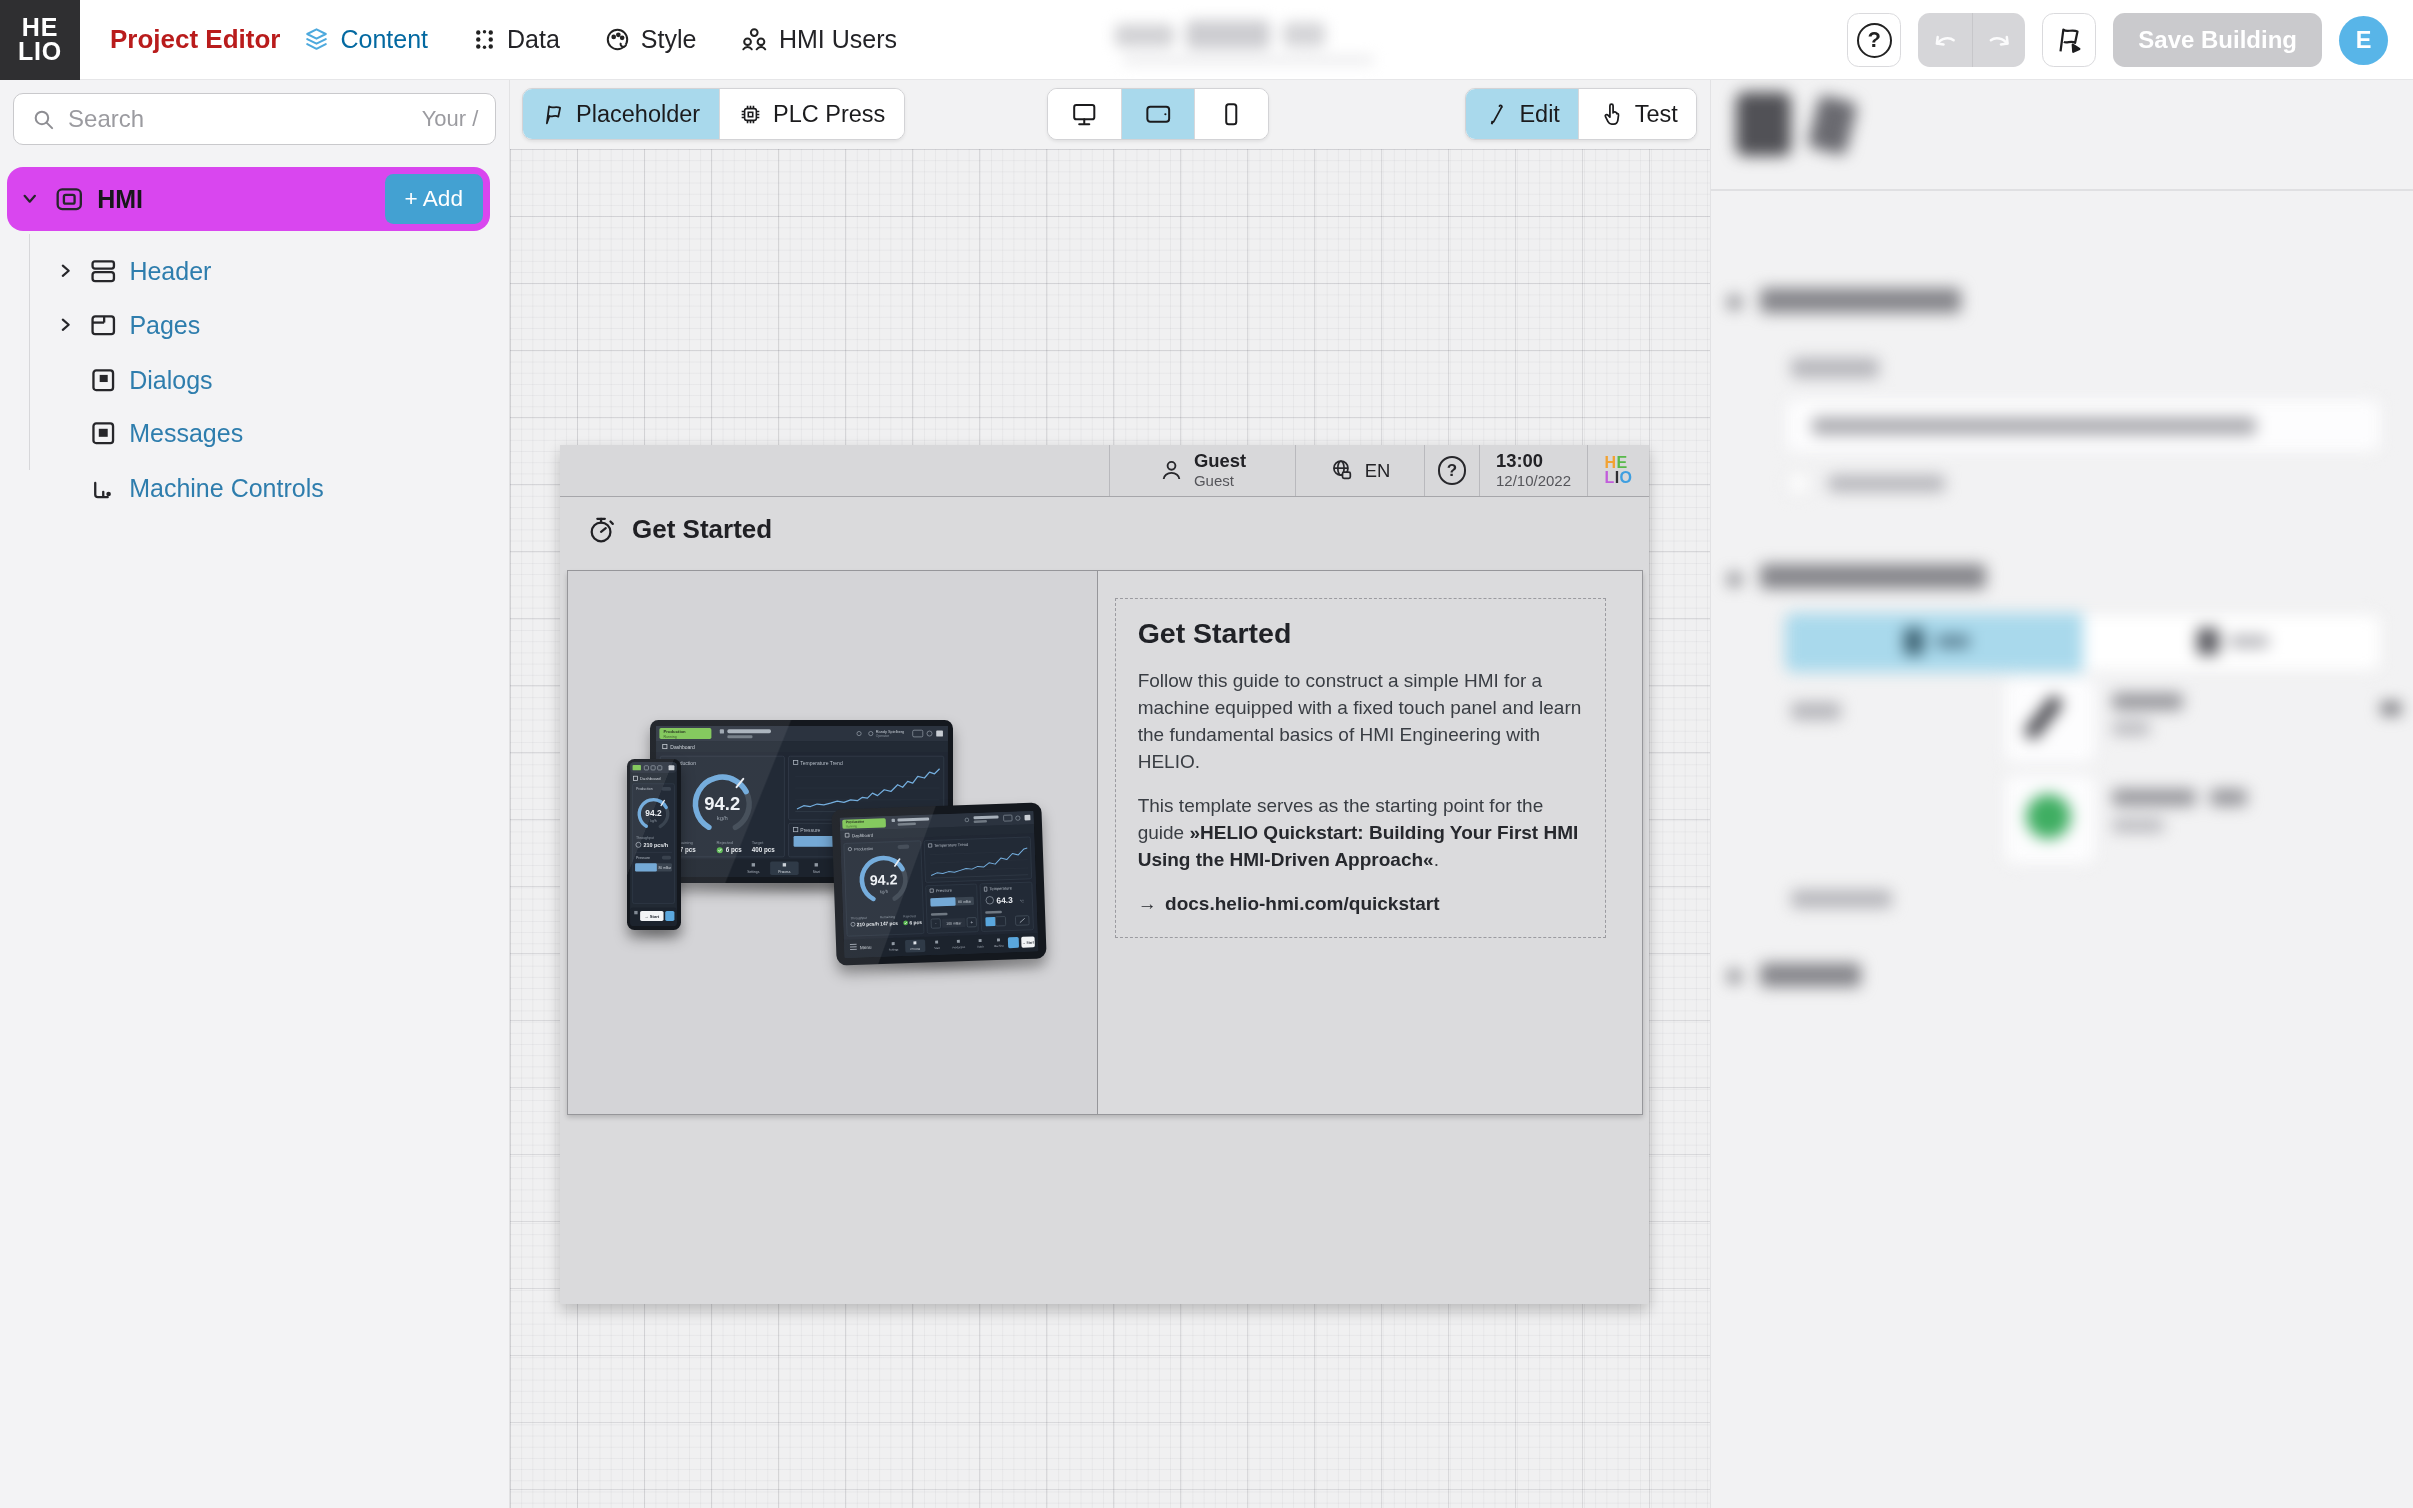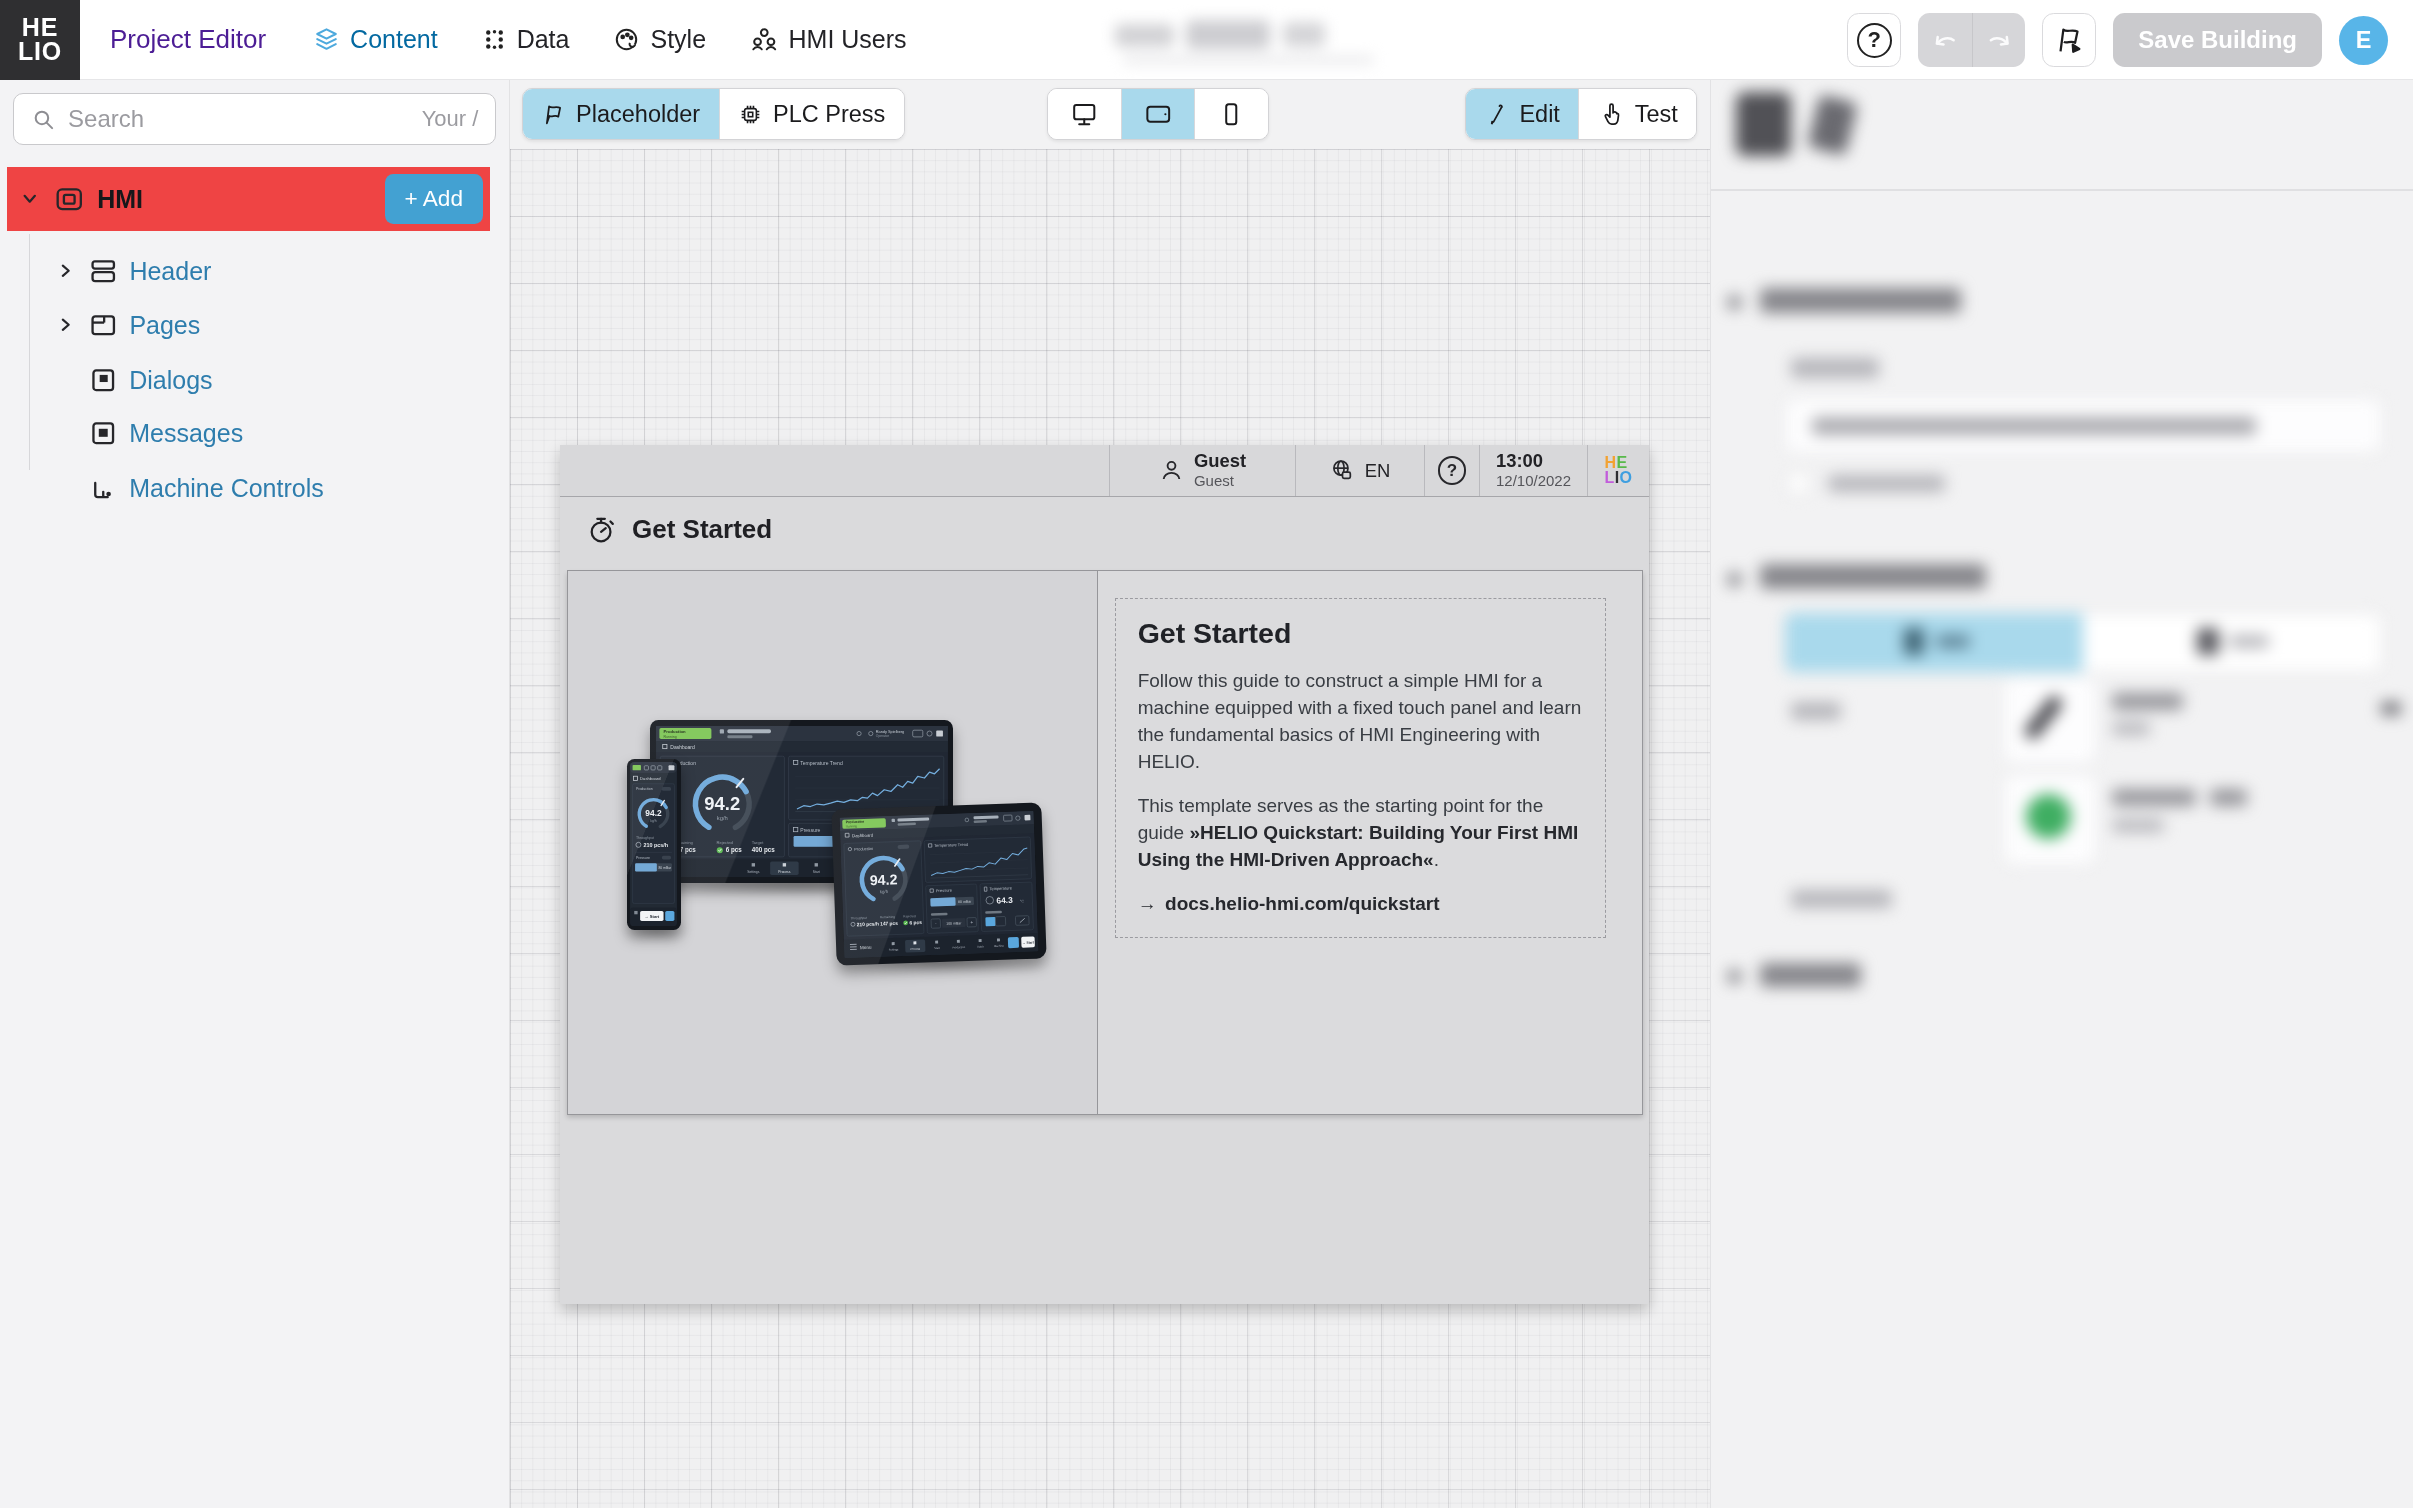--- a/index.html
+++ b/index.html
@@ -3,21 +3,21 @@
 <meta charset="utf-8">
 <style>
   * { margin:0; padding:0; box-sizing:border-box; }
   html,body { width:2413px; height:1508px; overflow:hidden; }
   body { font-family:"Liberation Sans", sans-serif; background:#f0f0f1; color:#1c1c1e; }
   .app { position:relative; width:2413px; height:1508px; }
 
   
   .topnav { position:absolute; left:0; top:0; width:2413px; height:80px; background:#ffffff; border-bottom:0.8px solid #e6e6e8; display:flex; align-items:center; z-index:50; }
   .logo { width:80px; height:80px; background:#2f2f31; color:#fff; display:flex; flex-direction:column; align-items:center; justify-content:center; font-weight:bold; font-size:25px; line-height:23.5px; letter-spacing:0.8px; flex:none; }
-  .nav-title { font-size:26px; font-weight:normal; color:#4c1d95; margin:0 27px 0 30px; }
+  .nav-title { font-size:26px; font-weight:bold; color:#b91c1c; margin:0 3px 0 30px; }
   .tabs { display:flex; align-items:center; gap:44px; margin-left:20px; }
   .tab { display:flex; align-items:center; gap:10px; font-size:25px; font-weight:500; color:#232327; cursor:pointer; }
   .tab.active { color:#0369a1; }
   .tab svg { display:block; }
   .nav-blur { position:absolute; left:1115px; top:17px; width:394px; height:50px; filter:blur(6.7px); }
   .nav-blur div { position:absolute; border-radius:5px; }
   .nav-right { position:absolute; right:25px; top:13.4px; display:flex; align-items:center; gap:17px; height:54px; }
   .icon-btn { width:54px; height:54px; border:1.7px solid #dadadd; border-radius:11.7px; background:#fff; display:flex; align-items:center; justify-content:center; }
   .undo-redo { height:54px; width:107px; background:#d6d6d9; border-radius:11.7px; display:flex; overflow:hidden; }
   .undo-redo .half { width:54px; display:flex; align-items:center; justify-content:center; }
@@ -26,21 +26,21 @@
   .avatar { width:49px; height:49px; border-radius:50%; background:#58b5e8; color:#fff; display:flex; align-items:center; justify-content:center; font-size:23.5px; font-weight:bold; }
   .q-glyph { width:35px; height:35px; border:2.5px solid #222; border-radius:50%; display:flex; align-items:center; justify-content:center; font-size:22px; font-weight:bold; color:#222; }
 
   
   .sidebar { position:absolute; left:0; top:80px; width:510px; bottom:0; background:#f3f3f5; border-right:1.7px solid #e2e2e4; z-index:40; }
   .search-box { position:absolute; left:13.4px; top:13.4px; width:483px; height:52px; background:#fff; border:1.7px solid #c9c9cc; border-radius:10px; display:flex; align-items:center; padding:0 17px; gap:11.7px; }
   .search-box input { border:none; outline:none; flex:1; font-size:24px; font-family:inherit; color:#701a75; background:transparent; }
   .search-box input::placeholder { color:#9b9ba0; }
   .press-hint { font-size:22px; color:#9b9ba0; }
   .tree { position:absolute; left:0; top:87px; right:0; }
-  .tree-root { position:absolute; left:6.7px; top:0; width:483px; height:64px; background:#ef4444; border-radius:0; display:flex; align-items:center; padding:0 6.7px 0 11.7px; gap:13.4px; }
+  .tree-root { position:absolute; left:6.7px; top:0; width:483px; height:64px; background:#d946ef; border-radius:16px; display:flex; align-items:center; padding:0 6.7px 0 11.7px; gap:13.4px; }
   .tree-root .lbl { font-size:25px; font-weight:bold; color:#17171a; flex:1; }
   .add-btn { height:50px; padding:0 20px; background:#43a1d2; border:none; border-radius:8.4px; color:#fff; font-size:22.6px; font-weight:500; font-family:inherit; }
   .guide { position:absolute; left:28.5px; top:67px; width:1.7px; height:236px; background:#d7d7da; }
   .tree-item { position:absolute; height:50px; display:flex; align-items:center; gap:11.7px; }
   .tree-item .lbl { font-size:25px; color:#2e7dad; }
   .chev { width:23.5px; height:23.5px; flex:none; }
   .t-ico { width:28.5px; height:28.5px; flex:none; }
 
   
   .canvas { position:absolute; left:510px; top:80px; width:1200px; bottom:0; background:#f2f2f3; z-index:10; }

